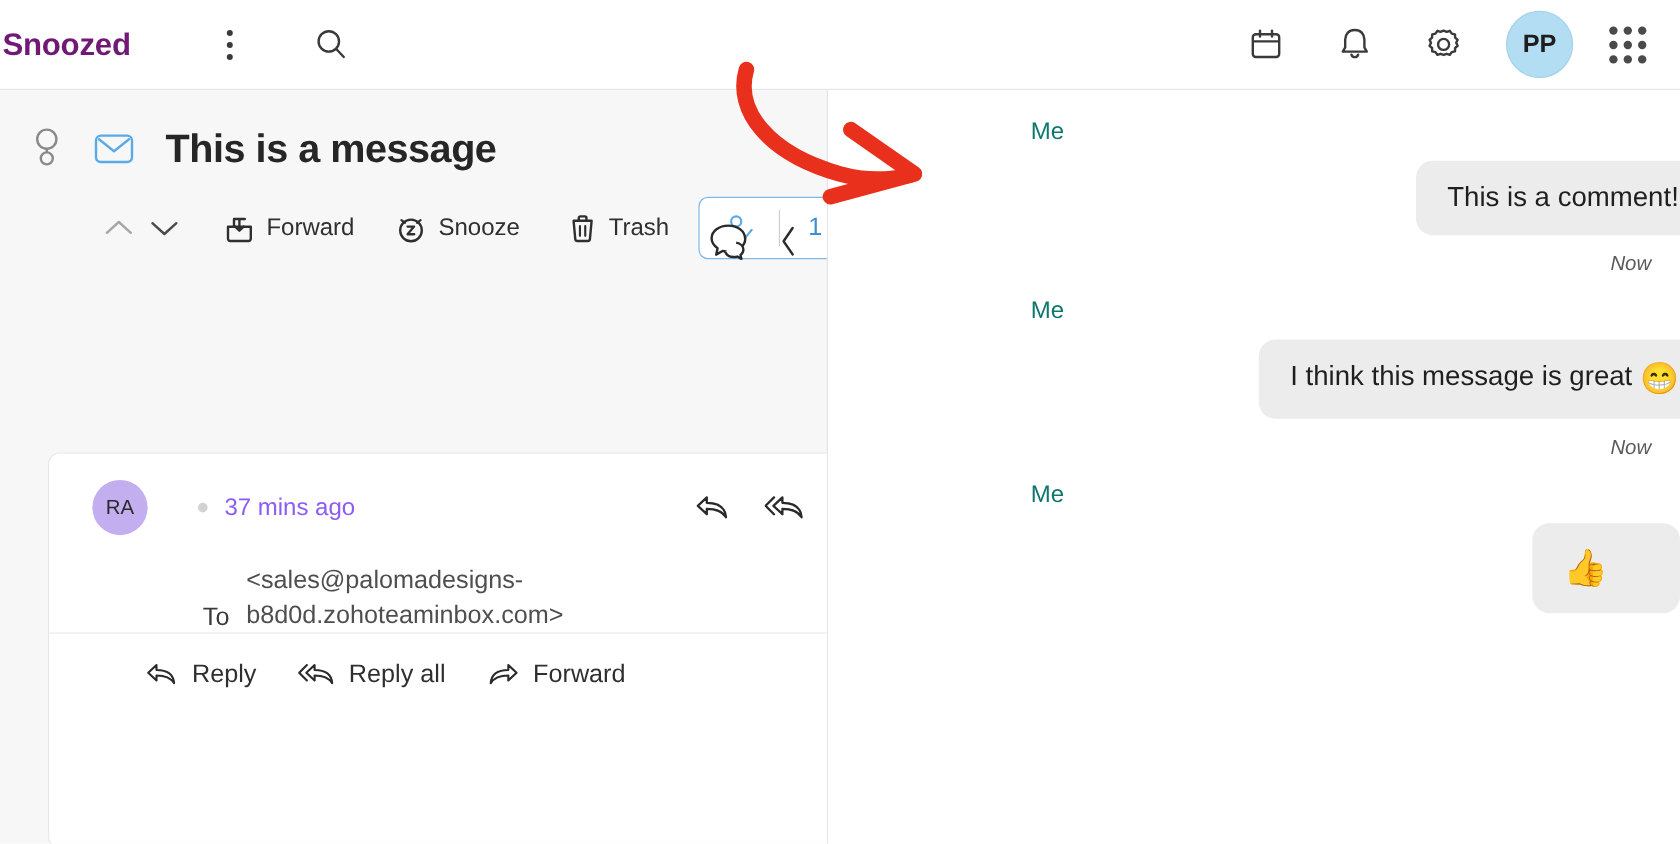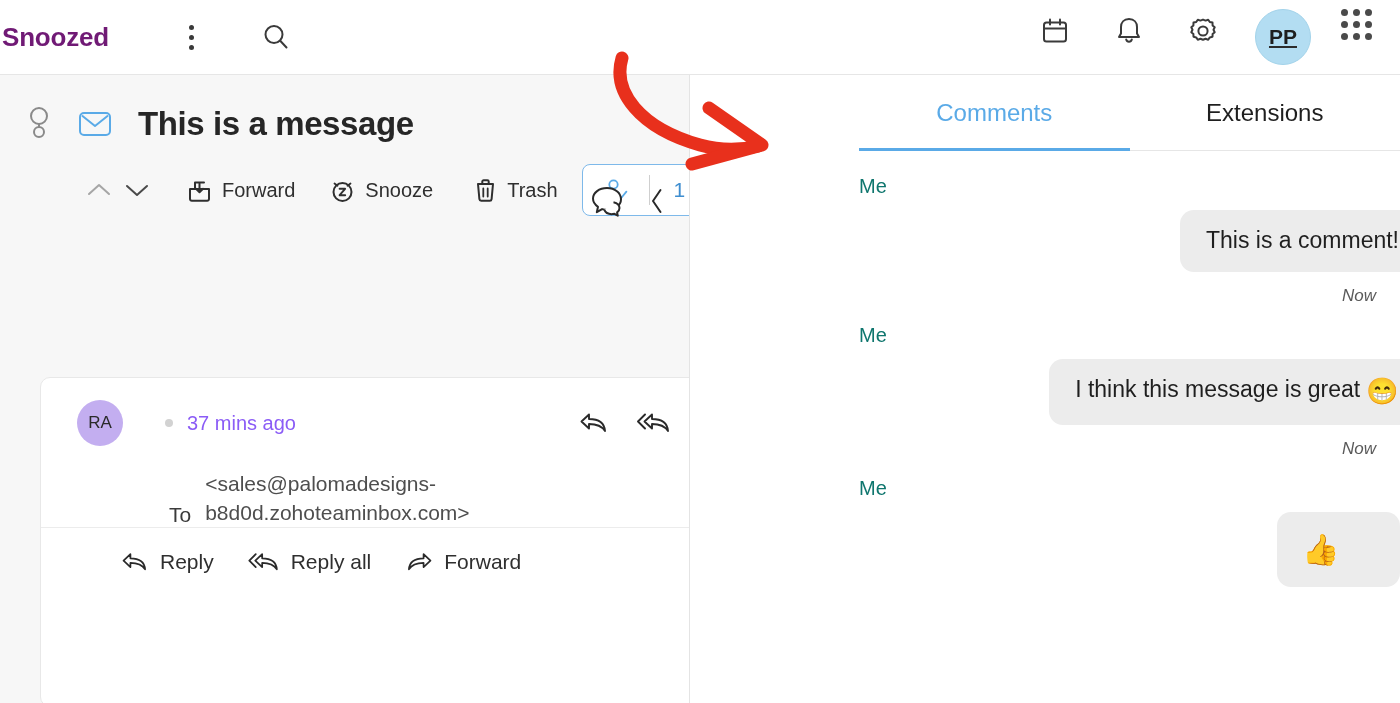--- a/index.html
+++ b/index.html
@@ -28,22 +28,22 @@
     width: 54px; height: 54px; margin-left: 56px;
     display: flex; align-items: center; justify-content: center; cursor: pointer;
   }
   .kebab-dot { width: 5px; height: 5px; border-radius: 50%; background: #3a3a3a; margin: 2.5px 0; }
   .kebab-col { display: flex; flex-direction: column; align-items: center; }
   .search-btn {
     width: 54px; height: 54px; margin-left: 30px;
     display: flex; align-items: center; justify-content: center; cursor: pointer;
   }
   .topbar-right {
-    margin-left: auto; display: flex; align-items: flex-start;
-    padding-right: 28px; gap: 30px; text-decoration: underline;
+    margin-left: auto; display: flex; align-items: center;
+    padding-right: 28px; gap: 30px;
   }
   .tb-icon { width: 44px; height: 44px; display: flex; align-items: center; justify-content: center; cursor: pointer; }
   .avatar-pp {
     width: 56px; height: 56px; border-radius: 50%;
     background: #b3ddf2; color: #1e1e1e;
     display: flex; align-items: center; justify-content: center;
     font-size: 21px; font-weight: 600; cursor: pointer;
     border: 1px solid #a3d3ea;
   }
   .grid-icon { display: grid; grid-template-columns: repeat(3, 7px); grid-gap: 5px; cursor: pointer; }
@@ -379,24 +379,20 @@
           <svg width="28" height="22" viewBox="0 0 30 24">
             <path d="M20 3.5 L27.5 10.5 L20 17.5 V13 c-8 0 -13 2.2 -16 7 0.6 -7.8 5.6 -12 16 -12 Z" fill="none" stroke="#2a2a2a" stroke-width="1.9" stroke-linejoin="round"></path>
           </svg>
           <span>Forward</span>
         </div>
       </div>
     </div>
   </div>
 
   <div class="right-pane">
-    <div class="tabs">
-      <div class="tab active">Comments</div>
-      <div class="tab">Extensions</div>
-    </div>
 
     <div class="comments-list">
 
       <div class="cmt">
         <div class="cmt-author">Me</div>
         <div class="cmt-bubble-row">
           <div class="cmt-bubble">This is a comment!</div>
         </div>
         <div class="cmt-time">Now</div>
       </div>

